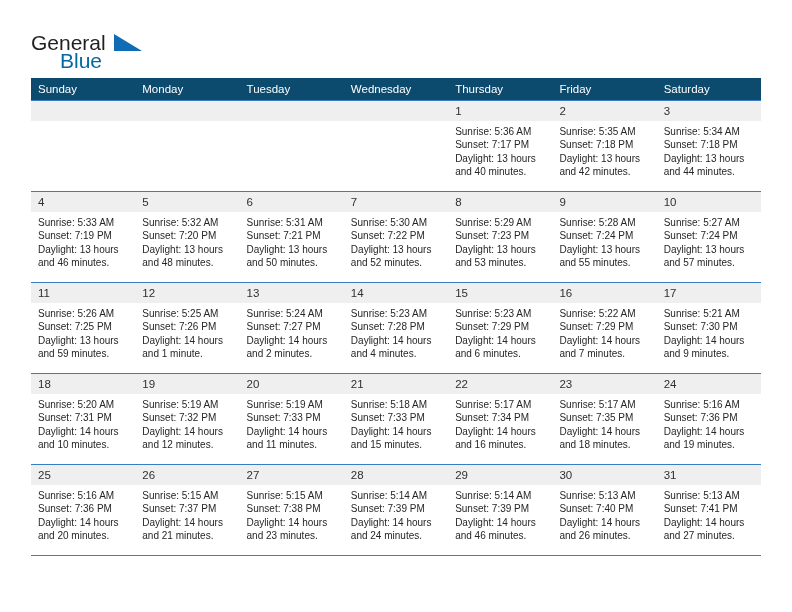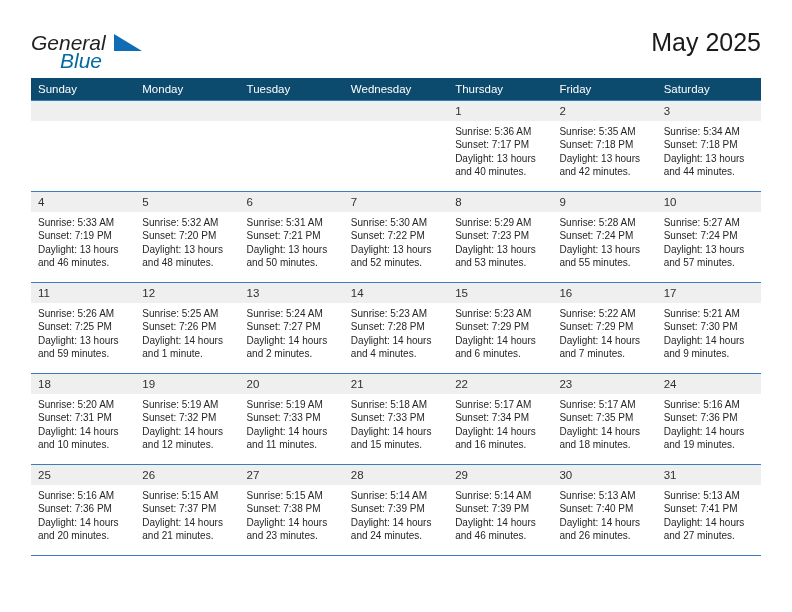--- a/index.html
+++ b/index.html
@@ -29,21 +29,20 @@
     justify-content: space-between;
     padding-top: 28px;
     height: 72px;
     box-sizing: border-box;
   }
   .logo {
     position: relative;
     width: 118px;
     height: 48px;
     flex: 0 0 auto;
-    font-style: italic;
   }
   .logo-general {
     position: absolute;
     left: 0;
     top: 4px;
     font-size: 21px;
     letter-spacing: 0px;
     color: #231f20;
     line-height: 1;
   }
@@ -140,21 +139,20 @@
 
   <div class="header">
 
     <div class="logo">
       <span class="logo-general">General</span>
       <span class="logo-triangle"></span>
       <span class="logo-blue">Blue</span>
     </div>
 
     <div class="title-block">
-      <div class="cal-title">May 2025</div>
     </div>
 
   </div>
 
   <table class="calendar">
     <thead>
       <tr id="weekday-row">
           <th>Sunday</th>
           <th>Monday</th>
           <th>Tuesday</th>

